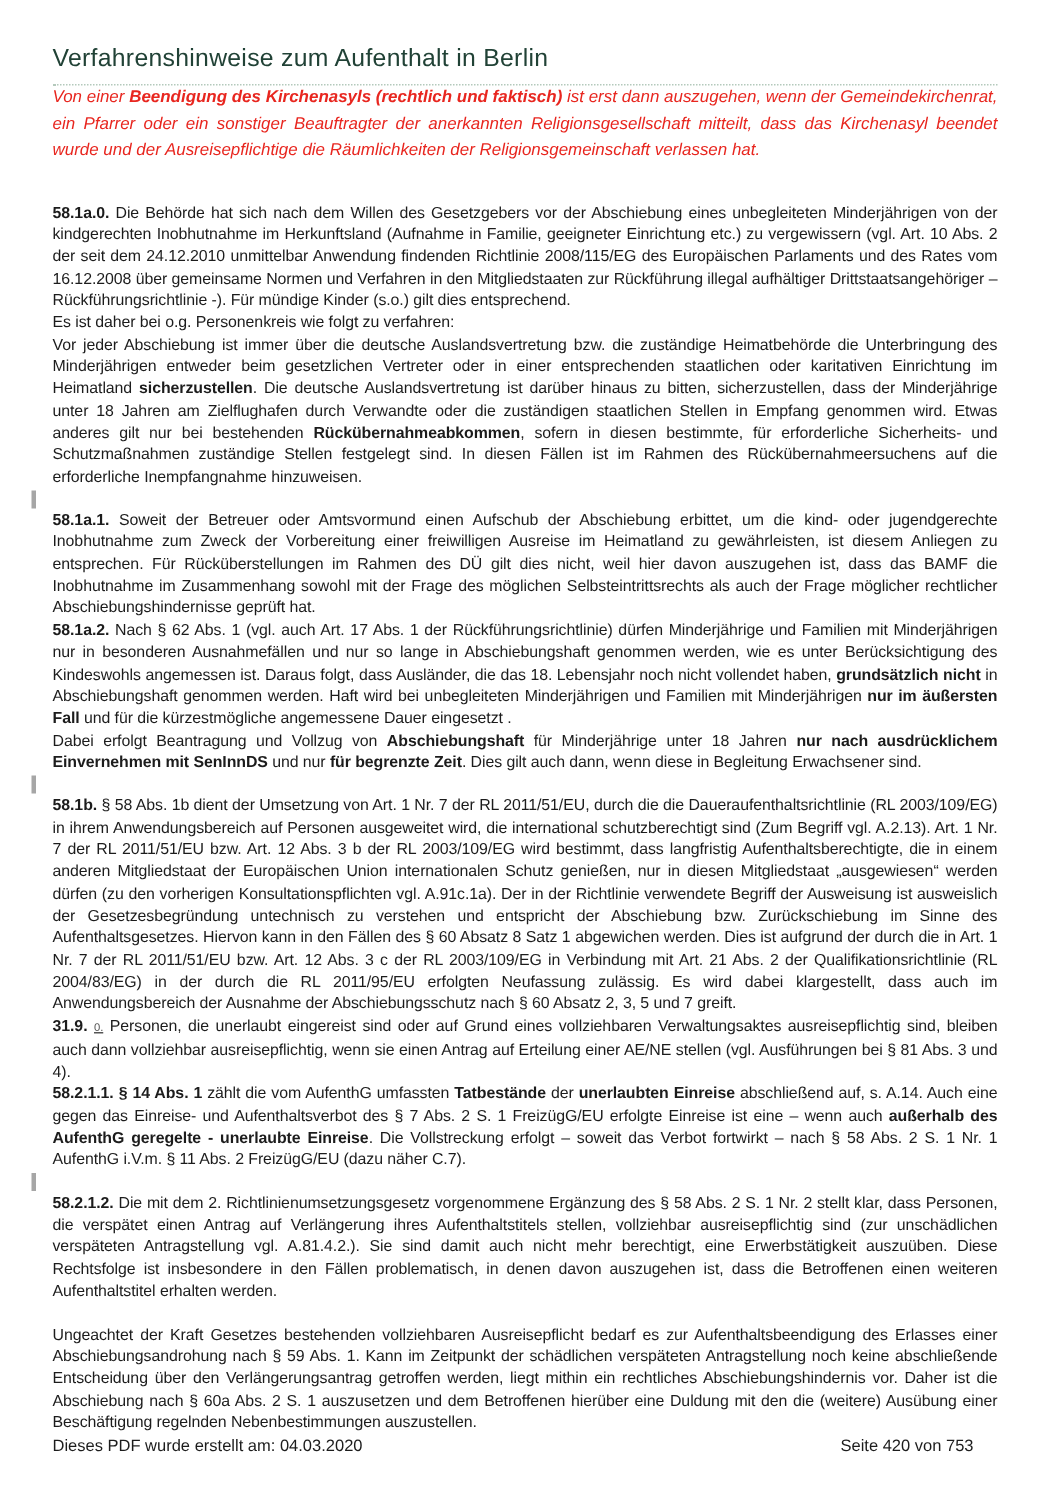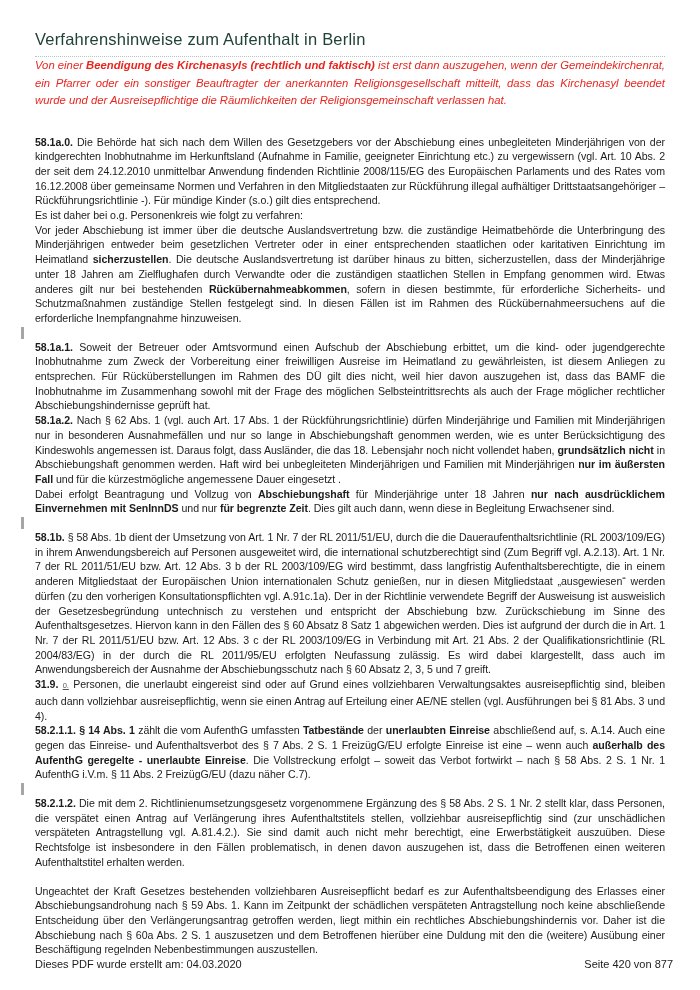--- a/index.html
+++ b/index.html
@@ -24,21 +24,21 @@
   .para { margin:0; }
   .b  { font-weight:700; }
   .u  { }
   .sm { font-size:7.5px; color:#555555; text-decoration:underline; }
   .gap { height:14px; position:relative; }
   .change-bar {
     position:absolute; left:-14px; top:1px;
     width:3px; height:12px; background:#a6a6a6; display:block;
   }
   .footer {
-    position:absolute; left:35px; right:27px; top:958px;
+    position:absolute; left:35px; right:51px; top:958px;
     display:flex; justify-content:space-between;
     font-size:11px; color:#1c1c1c;
   }
 </style>
 </head>
 <body>
 
 <div class="page">
   <h1 class="doc-title">Verfahrenshinweise zum Aufenthalt in Berlin</h1>
   <div class="title-rule"></div>
@@ -61,15 +61,15 @@
       <div class="gap">
         <span class="change-bar"></span>
       </div>
       <p class="para"><span class="b u">58.2.1.2.</span><span> Die mit dem 2. Richtlinienumsetzungsgesetz vorgenommene Ergänzung des § 58 Abs. 2 S. 1 Nr. 2 stellt klar, dass Personen, die verspätet einen Antrag auf Verlängerung ihres Aufenthaltstitels stellen, vollziehbar ausreisepflichtig sind (zur unschädlichen verspäteten Antragstellung vgl. A.81.4.2.). Sie sind damit auch nicht mehr berechtigt, eine Erwerbstätigkeit auszuüben. Diese Rechtsfolge ist insbesondere in den Fällen problematisch, in denen davon auszugehen ist, dass die Betroffenen einen weiteren Aufenthaltstitel erhalten werden.</span></p>
       <div class="gap"></div>
       <p class="para"><span>Ungeachtet der Kraft Gesetzes bestehenden vollziehbaren Ausreisepflicht bedarf es zur Aufenthaltsbeendigung des Erlasses einer Abschiebungsandrohung nach § 59 Abs. 1. Kann im Zeitpunkt der schädlichen verspäteten Antragstellung noch keine abschließende Entscheidung über den Verlängerungsantrag getroffen werden, liegt mithin ein rechtliches Abschiebungshindernis vor. Daher ist die Abschiebung nach § 60a Abs. 2 S. 1 auszusetzen und dem Betroffenen hierüber eine Duldung mit den die (weitere) Ausübung einer Beschäftigung regelnden Nebenbestimmungen auszustellen.</span></p>
     </div>
 
   <div class="footer">
     <span>Dieses PDF wurde erstellt am: 04.03.2020</span>
-    <span>Seite 420 von 877</span>
+    <span>Seite 420 von 753</span>
   </div>
 </div>
 
 </body></html>

